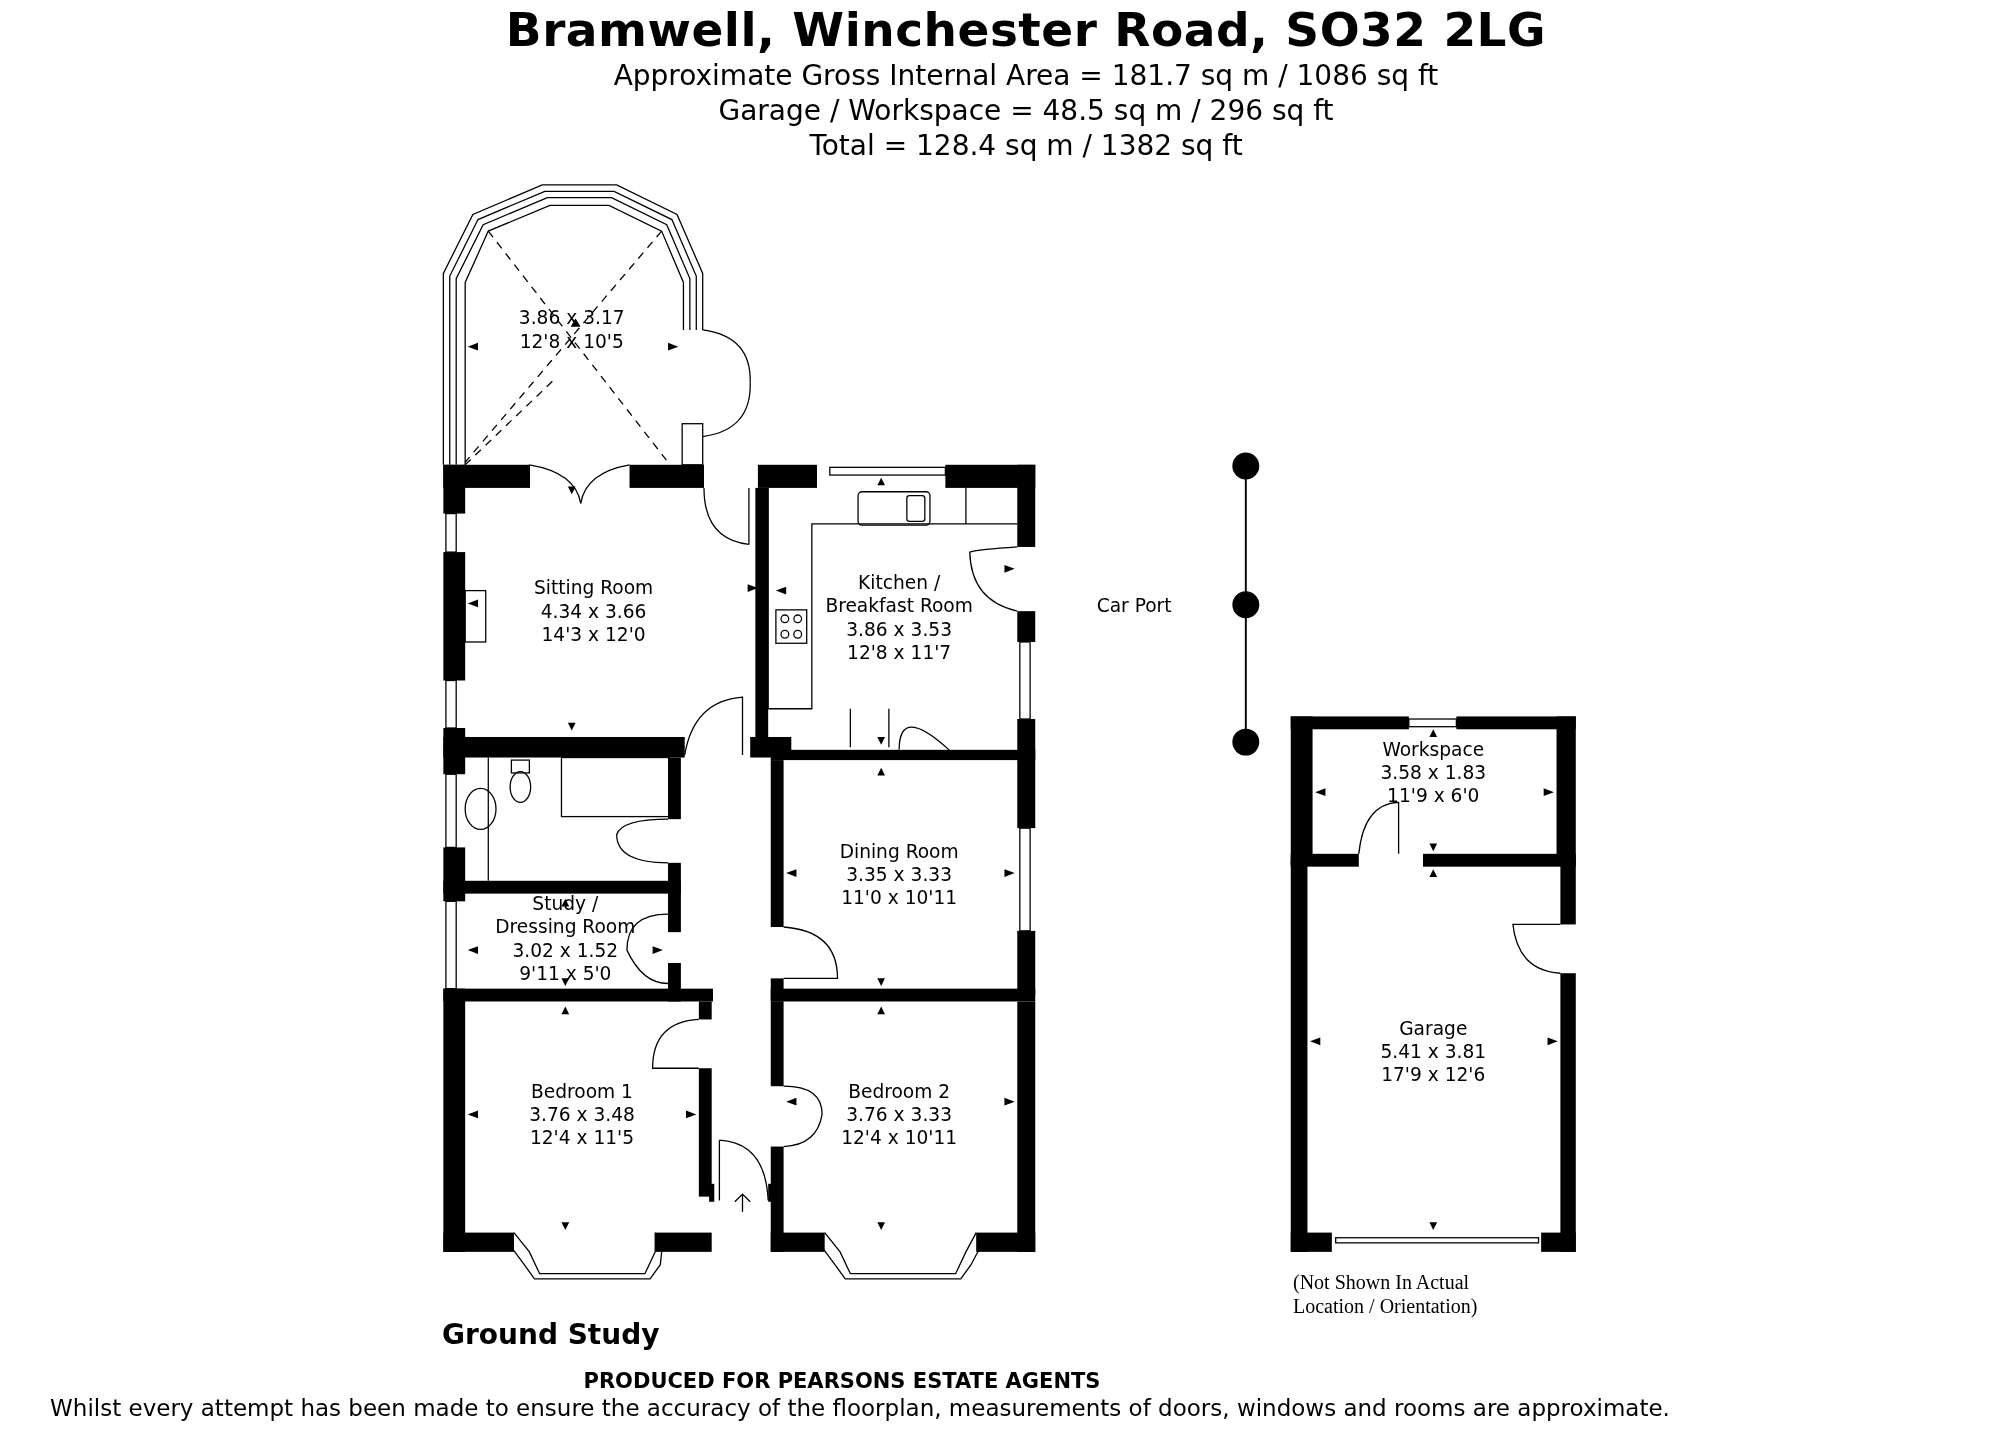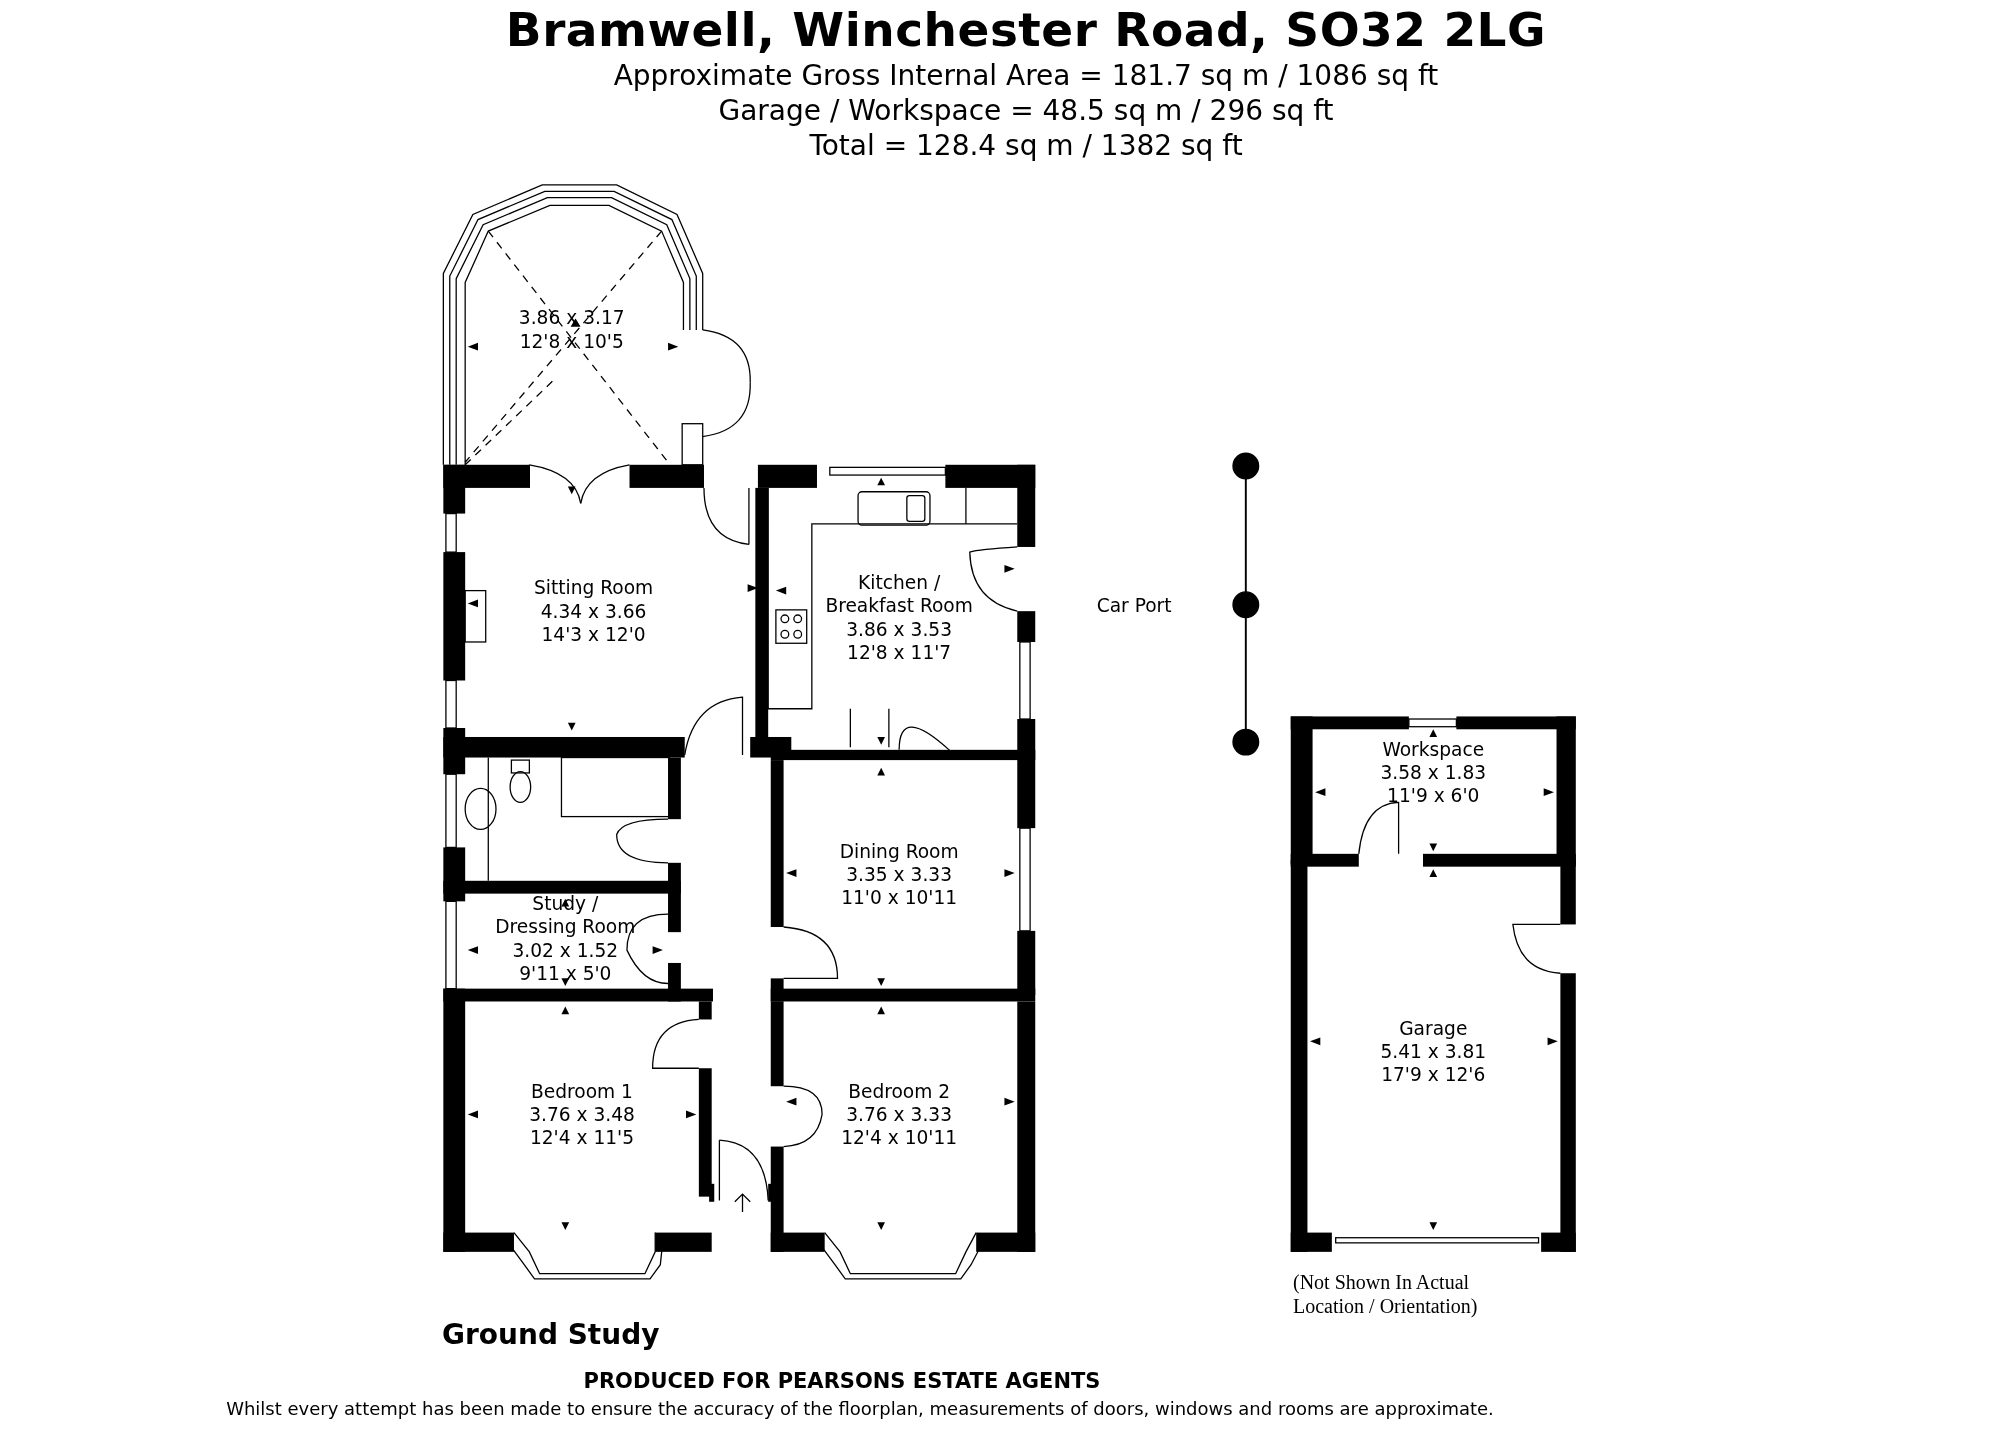--- a/index.html
+++ b/index.html
@@ -5,21 +5,21 @@
   html, body { margin:0; padding:0; background:#ffffff; }
   body { width:2014px; height:1456px; overflow:hidden; position:relative; font-family:"DejaVu Sans", sans-serif; color:#000; }
   .header { position:absolute; left:0; top:0; width:2014px; text-align:center;padding-left:19px; }
   .title { font-family:"DejaVu Sans", sans-serif; font-weight:bold; font-size:47px; line-height:56px; margin-top:2px; letter-spacing:0.5px; }
   .area-line { font-family:"DejaVu Sans", sans-serif; font-size:28px; line-height:35px; }
   svg.plan { position:absolute; left:0; top:0; width:2014px; height:1456px; }
   .room-label { font-family:"DejaVu Sans", sans-serif; font-size:14.5px; fill:#000; text-anchor:middle; }
   .floor-label { position:absolute; left:442px; top:1318px; font-family:"DejaVu Sans", sans-serif; font-weight:bold; font-size:28px; }
   .footer { position:absolute; left:0; top:1368px; width:1684px; text-align:center; font-family:"DejaVu Sans", sans-serif; }
   .footer .produced { font-weight:bold; font-size:21px; line-height:27px; }
-  .footer .disclaimer { font-size:18px; line-height:27px; white-space:nowrap;padding-left:36px; }
+  .footer .disclaimer { font-size:23px; line-height:27px; white-space:nowrap;padding-left:36px; }
   .note { position:absolute; left:1293px; top:1270px; font-family:Liberation Serif, serif; font-size:20px; line-height:24px; }
 </style>
 </head>
 <body>
 
 <div class="header">
   <div class="title">Bramwell, Winchester Road, SO32 2LG</div>
   <div class="area-line">Approximate Gross Internal Area = 181.7 sq m / 1086 sq ft</div>
   <div class="area-line">Garage / Workspace = 48.5 sq m / 296 sq ft</div>
   <div class="area-line">Total = 128.4 sq m / 1382 sq ft</div>

